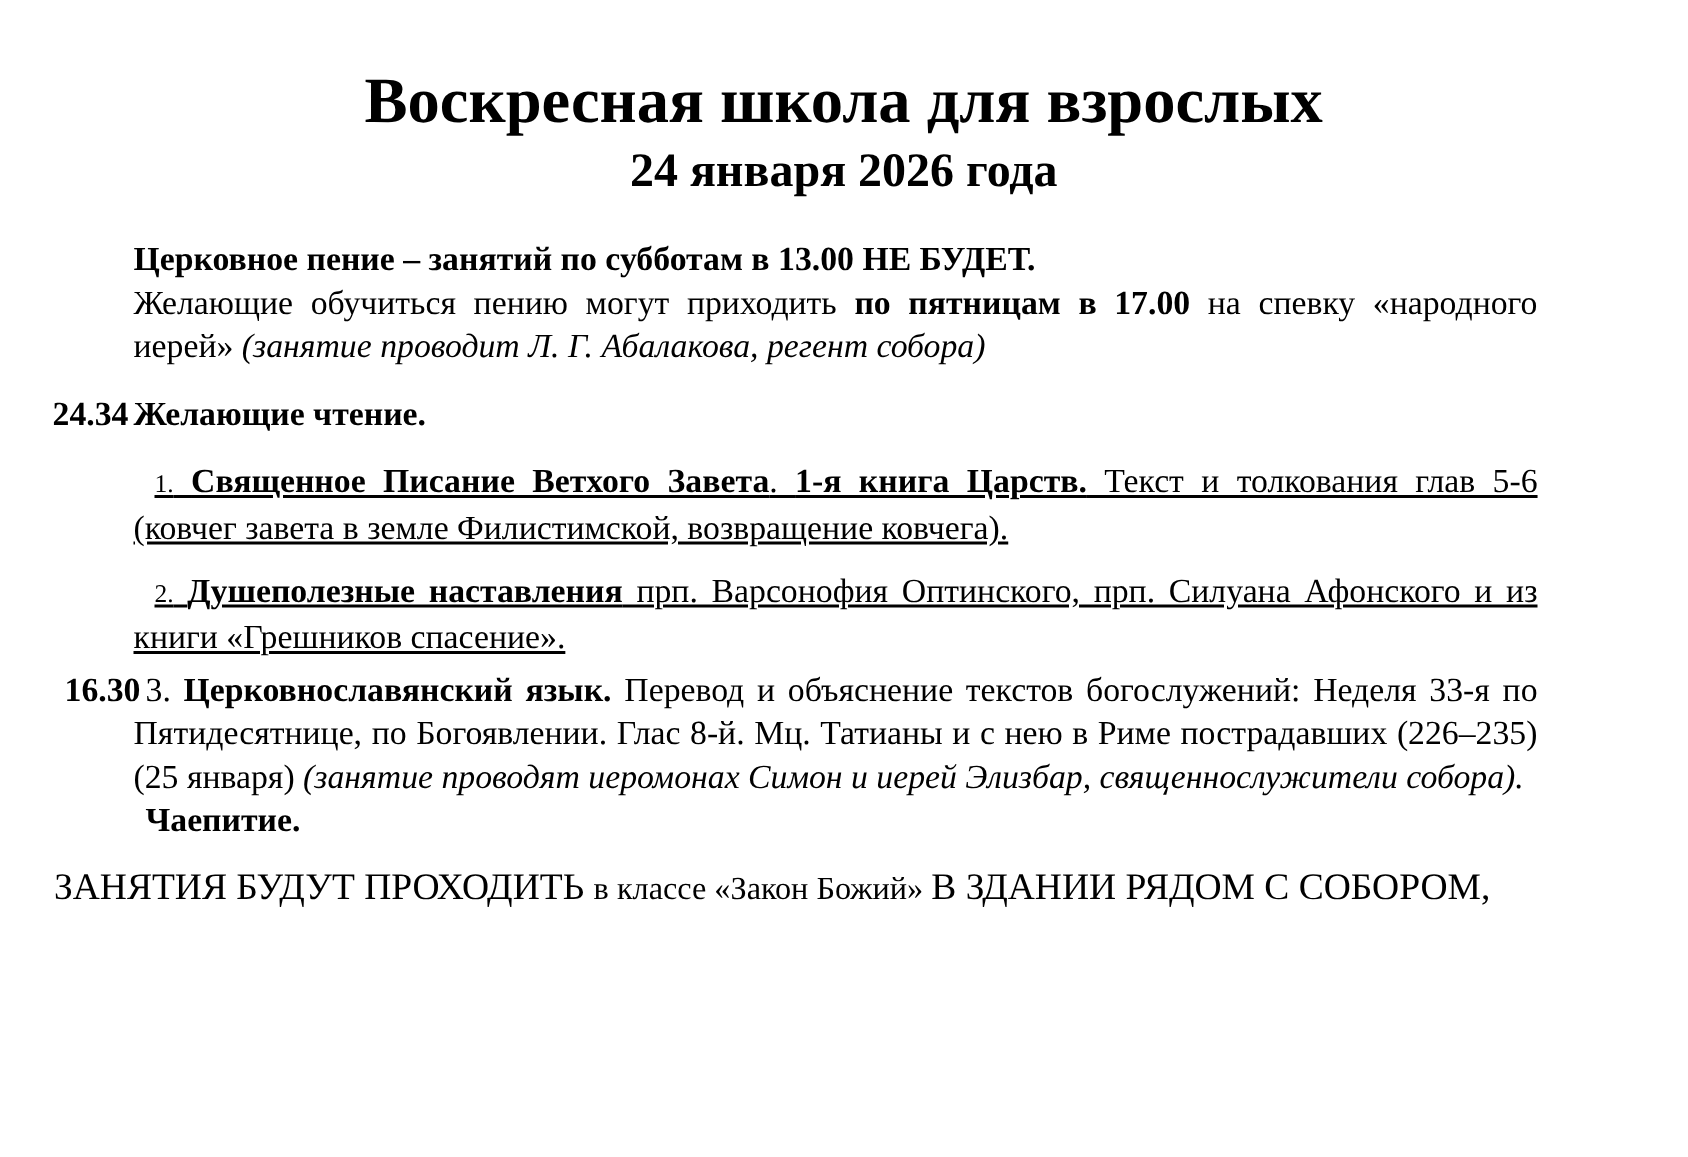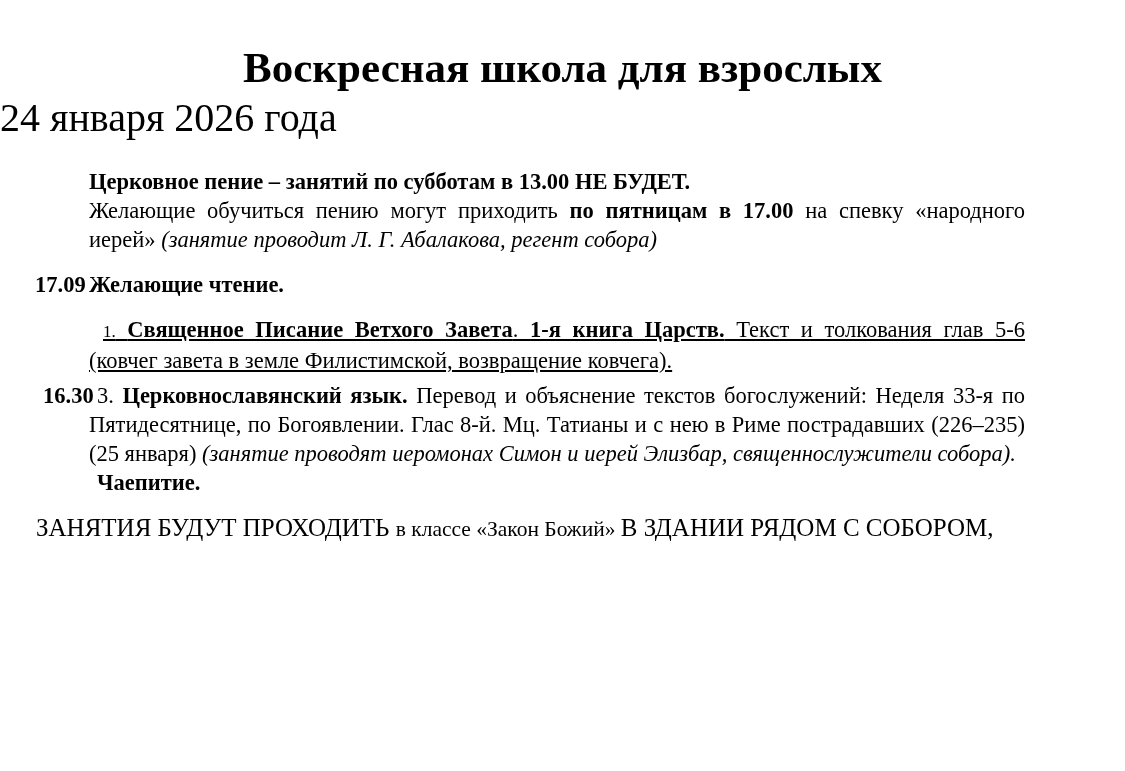--- a/index.html
+++ b/index.html
@@ -20,22 +20,23 @@
   }
   .doc-title {
     margin: 0;
     text-align: center;
     font-size: 43px;
     font-weight: bold;
     line-height: 1.12;
   }
   .doc-date {
     margin: 3px 0 0 0;
-    font-size: 40px;
-    font-weight: normal;
+    text-align: center;
+    font-size: 32px;
+    font-weight: bold;
     line-height: 1.15;
   }
   .content {
     margin-left: 89px;
     width: 936px;
     font-size: 22.5px;
     line-height: 29px;
   }
   .content p { margin: 0; }
   .just { text-align: justify; }
@@ -87,25 +88,26 @@
 
   <h1 class="doc-title">Воскресная школа для взрослых</h1>
   <h2 class="doc-date">24 января 2026 года</h2>
 
   <div class="content">
 
     <p class="headline">Церковное пение – занятий по субботам в 13.00 НЕ БУДЕТ.</p>
 
     <p class="just"><span>Желающие обучиться пению могут приходить </span><span class="b">по пятницам в 17.00</span><span> на спевку «народного иерей» </span><span class="i">(занятие проводит Л. Г. Абалакова, регент собора)</span></p>
 
-    <p class="sec-heading rel"><span class="time-label time-top">17.09</span><span>Желающие чтение.</span></p>
+    <p class="sec-heading rel"><span class="time-label time-top">24.34</span><span>Желающие чтение.</span></p>
 
 
     <p class="just indent14 mt16"><span class="num-small">1.</span> <span class="b">Священное Писание Ветхого Завета</span><span>. </span><span class="b">1-я книга Царств.</span><span> Текст и толкования глав 5-6 (ковчег завета в земле Филистимской, возвращение ковчега).</span></p>
 
+    <p class="just indent14 mt13"><span class="num-small">2.</span> <span class="b">Душеполезные наставления</span><span> прп. Варсонофия Оптинского, прп. Силуана Афонского и из книги «Грешников спасение».</span></p>
 
     <p class="just rel indent8 mt6"><span class="time-label time-top">16.30</span><span>3. </span><span class="b">Церковнославянский язык.</span><span> Перевод и объяснение текстов богослужений: Неделя 33-я по Пятидесятнице, по Богоявлении. Глас 8-й. Мц. Татианы и с нею в Риме пострадавших (226–235) (25 января) </span><span class="i">(занятие проводят иеромонах Симон и иерей Элизбар, священнослужители собора).</span></p>
 
     <p class="tea-line">Чаепитие.</p>
 
   </div>
 
   <div class="notice"><span>ЗАНЯТИЯ БУДУТ ПРОХОДИТЬ </span><span class="mid-phrase">в классе «Закон Божий» </span><span>В ЗДАНИИ РЯДОМ С СОБОРОМ,</span><br></div>
 
 </div>

